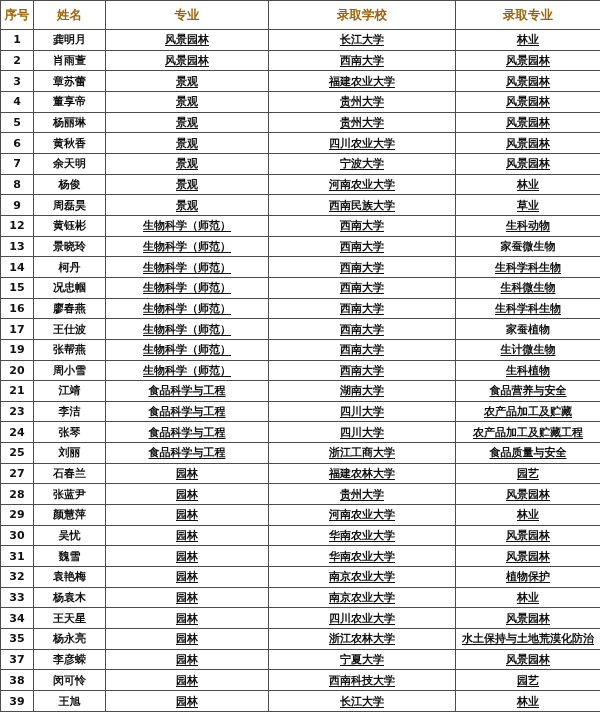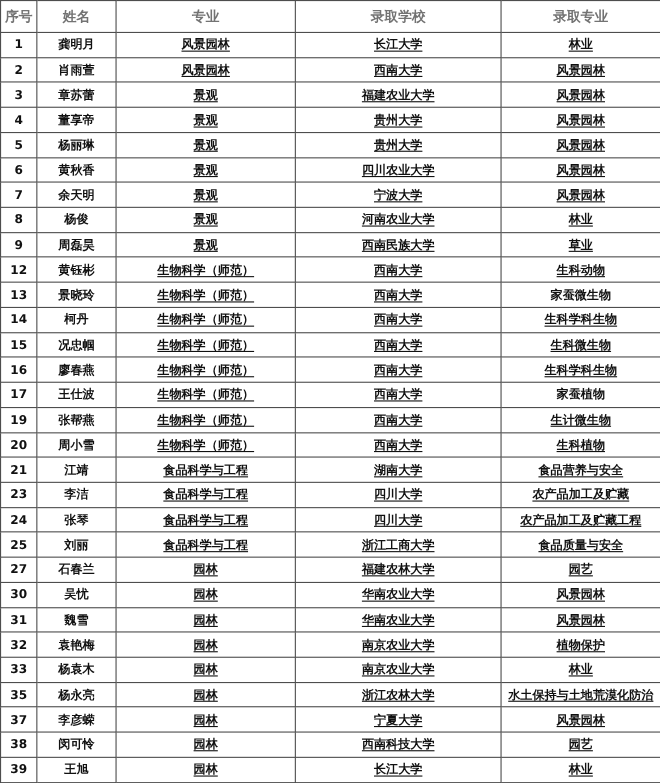--- a/index.html
+++ b/index.html
@@ -23,21 +23,21 @@
     padding: 0;
     margin: 0;
     overflow: hidden;
     white-space: nowrap;
     color: #111111;
   }
   thead th {
     height: 28px;
     font-size: 12.5px;
     font-weight: bold;
-    color: #737373;
+    color: #a16207;
   }
   tbody td {
     height: 16.6px;
     font-size: 11px;
     font-weight: bold;
     line-height: 1;
   }
   .u {
     text-decoration: underline;
     text-underline-offset: 2px;
@@ -213,20 +213,34 @@
         <td><span class="u">食品质量与安全</span></td>
       </tr>
       <tr>
         <td><span>27</span></td>
         <td><span>石春兰</span></td>
         <td><span class="u">园林</span></td>
         <td><span class="u">福建农林大学</span></td>
         <td><span class="u">园艺</span></td>
       </tr>
       <tr>
+        <td><span>28</span></td>
+        <td><span>张蓝尹</span></td>
+        <td><span class="u">园林</span></td>
+        <td><span class="u">贵州大学</span></td>
+        <td><span class="u">风景园林</span></td>
+      </tr>
+      <tr>
+        <td><span>29</span></td>
+        <td><span>颜慧萍</span></td>
+        <td><span class="u">园林</span></td>
+        <td><span class="u">河南农业大学</span></td>
+        <td><span class="u">林业</span></td>
+      </tr>
+      <tr>
         <td><span>30</span></td>
         <td><span>吴忧</span></td>
         <td><span class="u">园林</span></td>
         <td><span class="u">华南农业大学</span></td>
         <td><span class="u">风景园林</span></td>
       </tr>
       <tr>
         <td><span>31</span></td>
         <td><span>魏雪</span></td>
         <td><span class="u">园林</span></td>
@@ -239,20 +253,27 @@
         <td><span class="u">园林</span></td>
         <td><span class="u">南京农业大学</span></td>
         <td><span class="u">植物保护</span></td>
       </tr>
       <tr>
         <td><span>33</span></td>
         <td><span>杨袁木</span></td>
         <td><span class="u">园林</span></td>
         <td><span class="u">南京农业大学</span></td>
         <td><span class="u">林业</span></td>
+      </tr>
+      <tr>
+        <td><span>34</span></td>
+        <td><span>王天星</span></td>
+        <td><span class="u">园林</span></td>
+        <td><span class="u">四川农业大学</span></td>
+        <td><span class="u">风景园林</span></td>
       </tr>
       <tr>
         <td><span>35</span></td>
         <td><span>杨永亮</span></td>
         <td><span class="u">园林</span></td>
         <td><span class="u">浙江农林大学</span></td>
         <td><span class="u">水土保持与土地荒漠化防治</span></td>
       </tr>
       <tr>
         <td><span>37</span></td>

